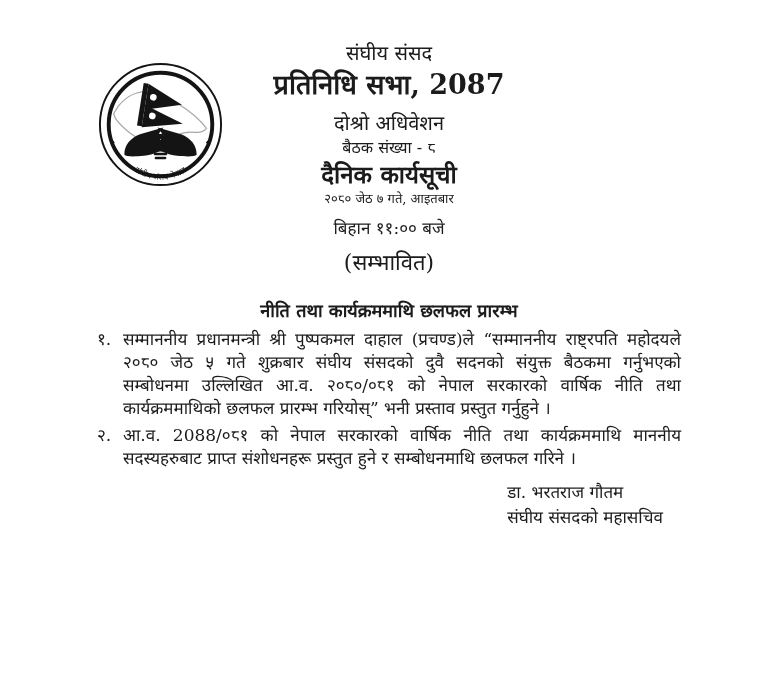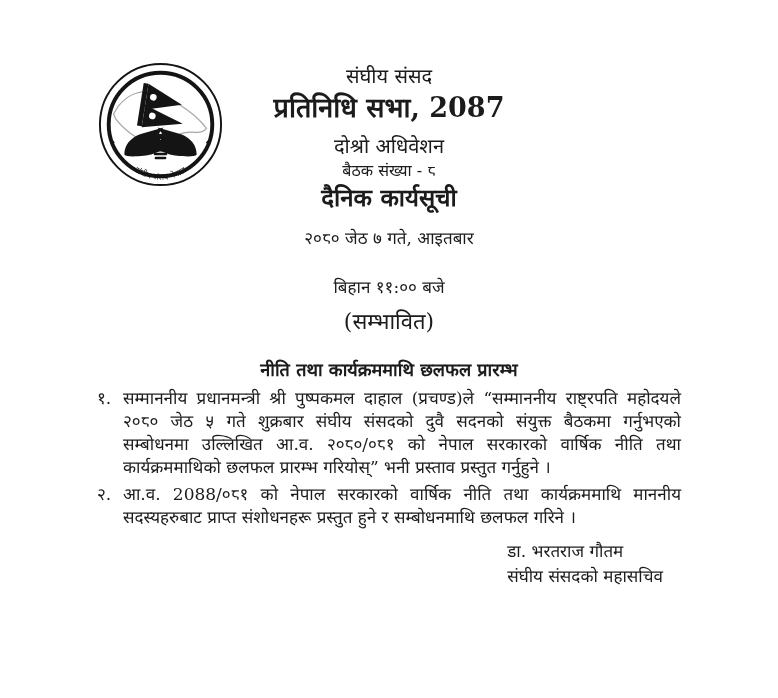--- a/index.html
+++ b/index.html
@@ -9,29 +9,29 @@
     width:778px; height:698px;
     background:#ffffff;
     color:#1b1b1b;
     font-family:"DejaVu Serif","Liberation Serif",serif;
     overflow:hidden;
   }
   .emblem {
     position:absolute; left:97px; top:61px;
     width:127px; height:127px;
   }
-  .content { width:584px; margin:0 auto; padding-top:63px; }
+  .content { width:584px; margin:0 auto; padding-top:40px; }
   .center { text-align:center; }
   .h-parliament { font-size:20px; line-height:1.35; font-weight:normal; }
   .h-house      { font-size:27px; line-height:1.3; font-weight:bold; }
   .h-session    { font-size:20px; line-height:1.3; margin-top:8px; }
   .h-meeting    { font-size:16px; line-height:1.3; margin-top:2px; }
   .h-daily      { font-size:24px; line-height:1.3; font-weight:bold; margin-top:0; }
-  .h-date       { font-size:17px; line-height:1.3; margin-top:14px; }
-  .h-time       { font-size:17px; line-height:1.3; margin-top:27px; }
+  .h-date       { font-size:13px; line-height:1.3; margin-top:1px; }
+  .h-time       { font-size:17px; line-height:1.3; margin-top:9px; }
   .h-tentative  { font-size:22px; line-height:1.3; font-weight:normal; margin-top:10px; }
   .agenda-heading { font-size:18px; line-height:1.3; font-weight:bold; margin-top:21px; }
   .items { margin-top:6px; }
   .item { display:flex; font-size:17px; line-height:23px; margin-top:4px; }
   .item-num { width:26px; flex:0 0 26px; }
   .item-body { flex:1; }
   .jl { text-align:justify; text-align-last:justify; }
   .ll { text-align:justify; text-align-last:left; }
   .signature { margin:10px 18px 0 auto; width:fit-content; text-align:left;
                font-size:17px; line-height:25px; }

